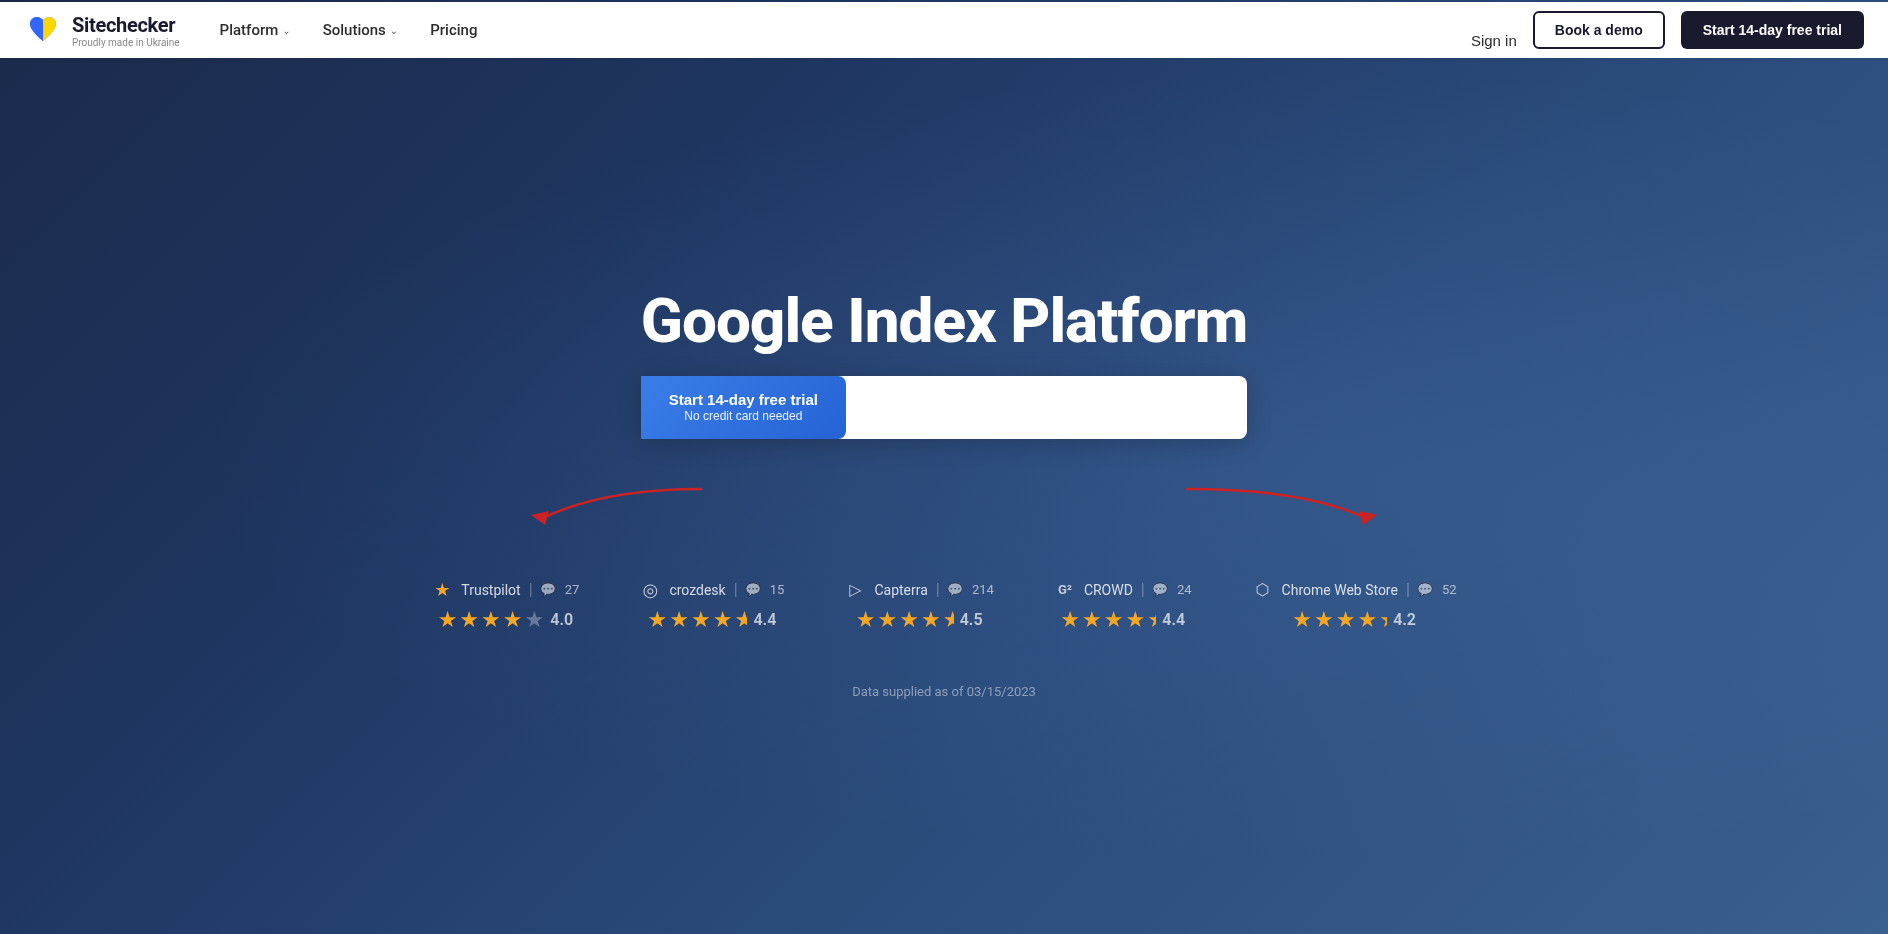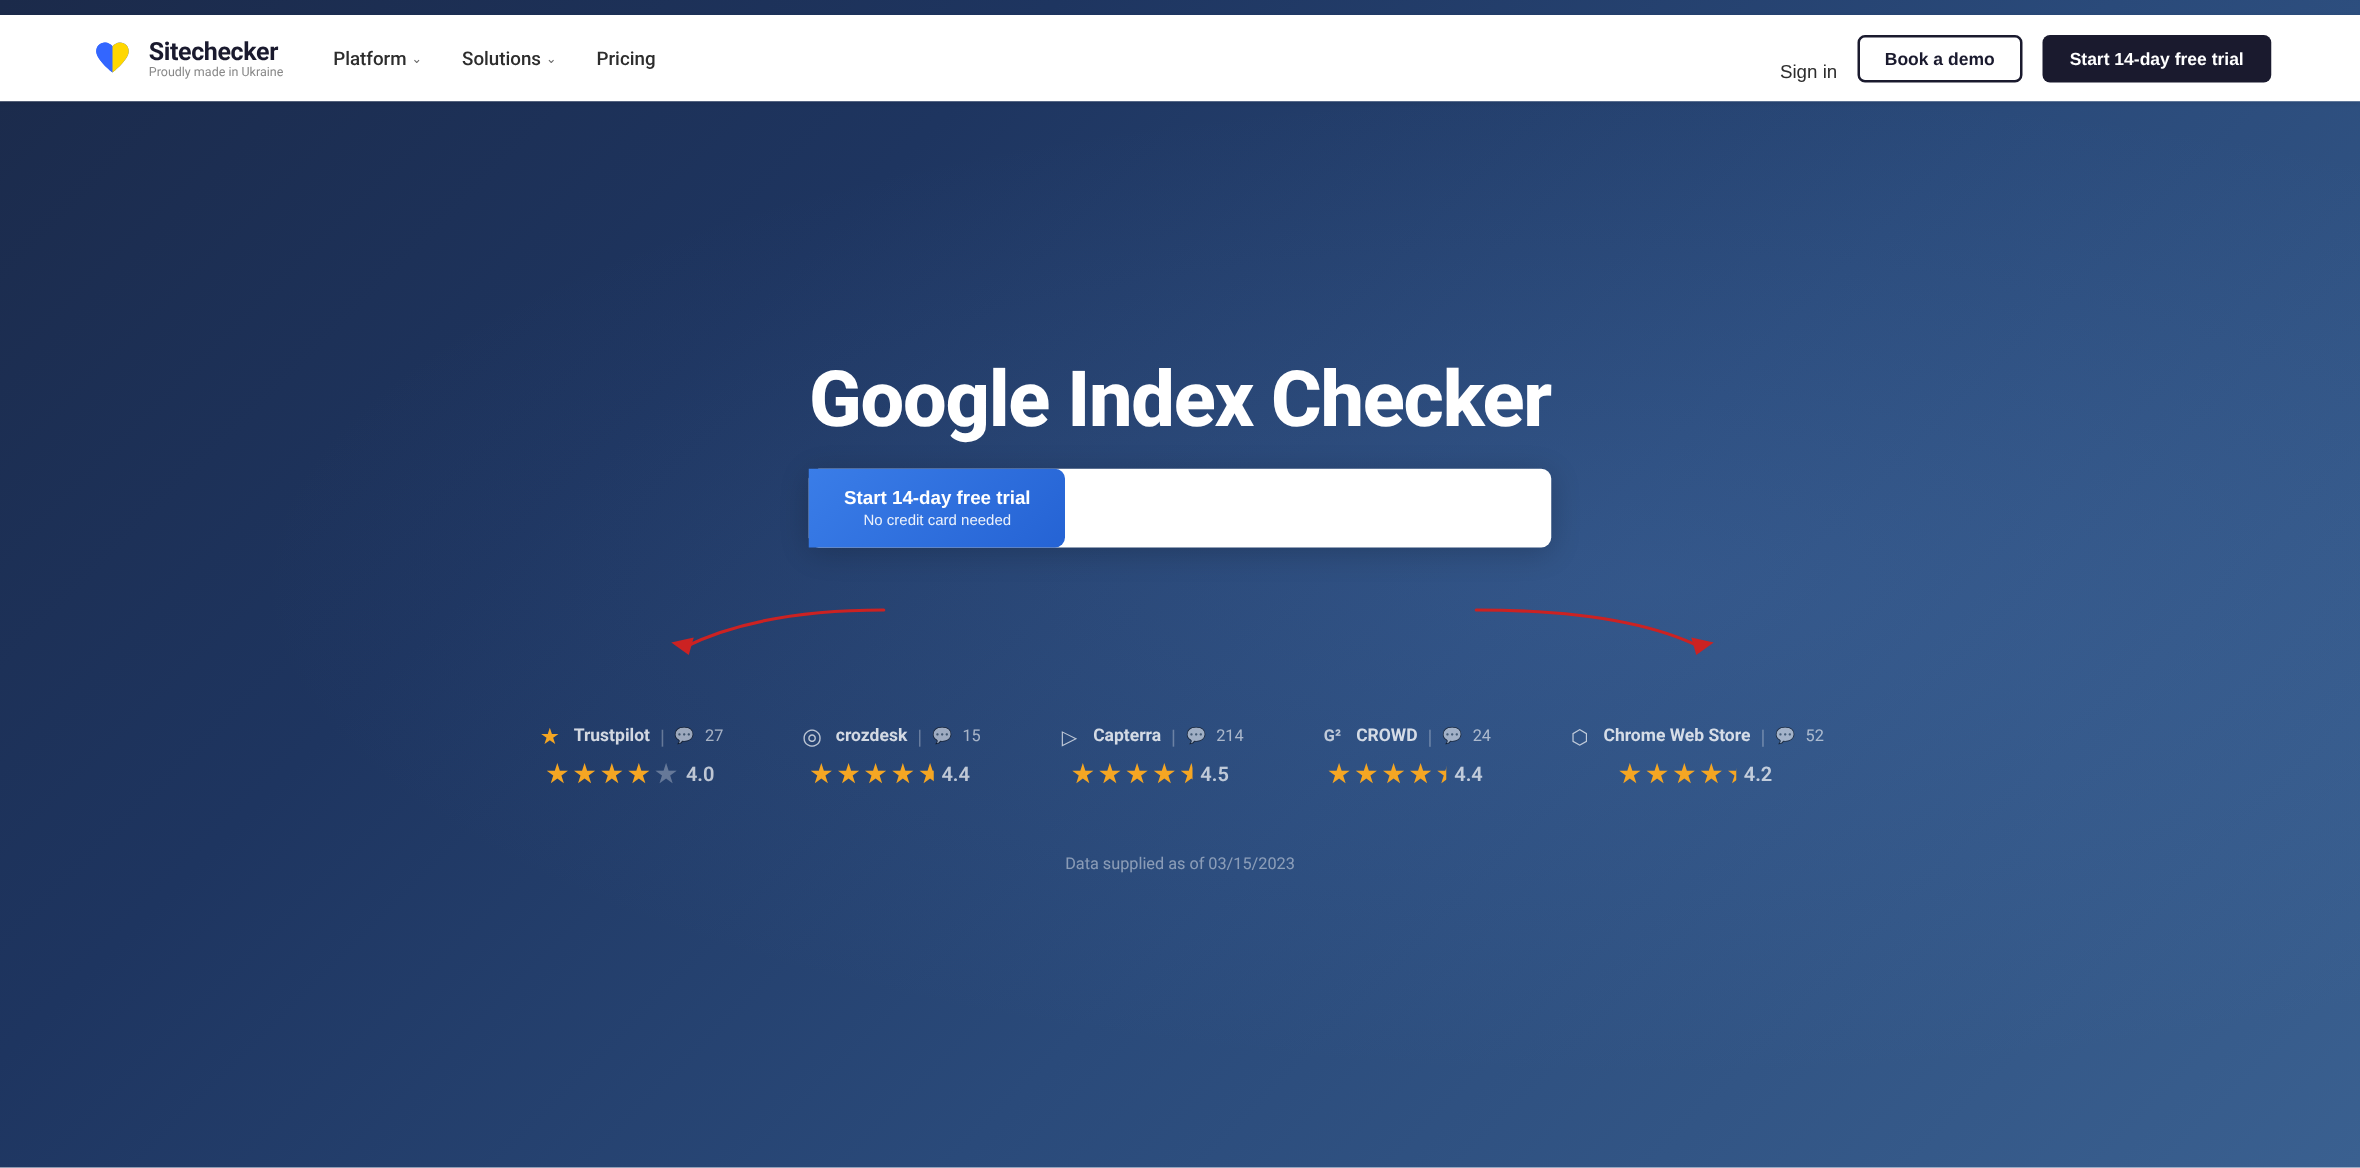--- a/index.html
+++ b/index.html
@@ -1,27 +1,27 @@
 <!DOCTYPE html>
 <html><head>
   <meta charset="utf-8">
   <style>
     * { margin: 0; padding: 0; box-sizing: border-box; }
     body { font-family: -apple-system, BlinkMacSystemFont, 'Segoe UI', Roboto, sans-serif; overflow-x: hidden; }
 
     
     .navbar {
       position: fixed;
-      top: 12px; left: 0; right: 0;
-      height: 69px;
+      top: 2px; left: 0; right: 0;
+      height: 56px;
       background: #fff;
       display: flex;
       align-items: center;
       justify-content: space-between;
-      padding: 0 71px;
+      padding: 0 24px;
       z-index: 100;
       box-shadow: 0 1px 4px rgba(0,0,0,0.08);
     }
     .navbar-left { display: flex; align-items: center; gap: 40px; }
     .logo-area { display: flex; align-items: center; gap: 10px; }
     .logo-text-area { display: flex; flex-direction: column; }
     .logo-title { font-size: 20px; font-weight: 700; color: #1a1a2e; letter-spacing: -0.3px; }
     .logo-subtitle { font-size: 10px; color: #888; }
     .nav-links { display: flex; align-items: center; gap: 32px; }
     .nav-link {
@@ -169,21 +169,21 @@
       gap: 6px;
     }
     .rating-header {
       display: flex;
       align-items: center;
       gap: 8px;
       color: rgba(255,255,255,0.7);
       font-size: 14px;
     }
     .rating-platform-name {
-      font-weight: 700;
+      font-weight: 400;
       color: rgba(255,255,255,0.8);
       font-size: 14px;
     }
     .stars-row {
       display: flex;
       align-items: center;
       gap: 2px;
     }
     .star-full { color: #f5a623; font-size: 22px; }
     .star-empty { color: rgba(255,255,255,0.3); font-size: 22px; }
@@ -253,21 +253,21 @@
   </div>
   <div class="navbar-right">
     <button class="signin-btn">Sign in</button>
     <button class="book-demo-btn">Book a demo</button>
     <button class="trial-btn-nav">Start 14-day free trial</button>
   </div>
 </nav>
 
 <section class="hero">
   <div class="hero-content">
-    <h1 class="hero-title">Google Index Checker</h1>
+    <h1 class="hero-title">Google Index Platform</h1>
 
     
     <div style="position: relative; display: inline-block; width: 100%; max-width: 700px;">
       
       <svg style="position:absolute; bottom:-30px; left:-140px; width:200px; height:50px; overflow:visible;" viewBox="0 0 200 50">
         <path d="M200,10 Q100,10 40,40" stroke="#cc2222" stroke-width="2.5" fill="none" stroke-linecap="round"></path>
         <polygon points="30,36 48,32 44,46" fill="#cc2222"></polygon>
       </svg>
 
       <div class="search-box-container">

